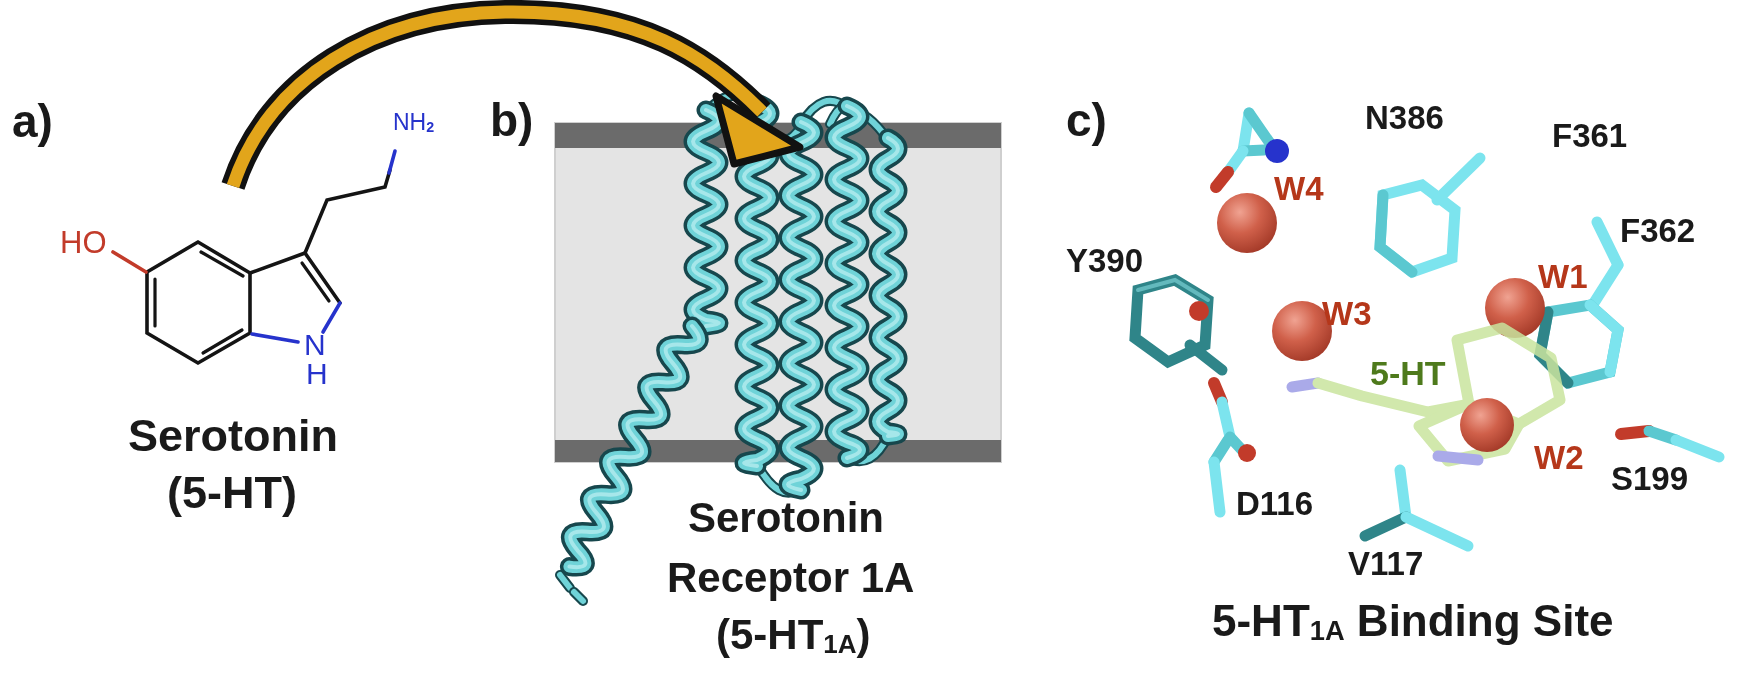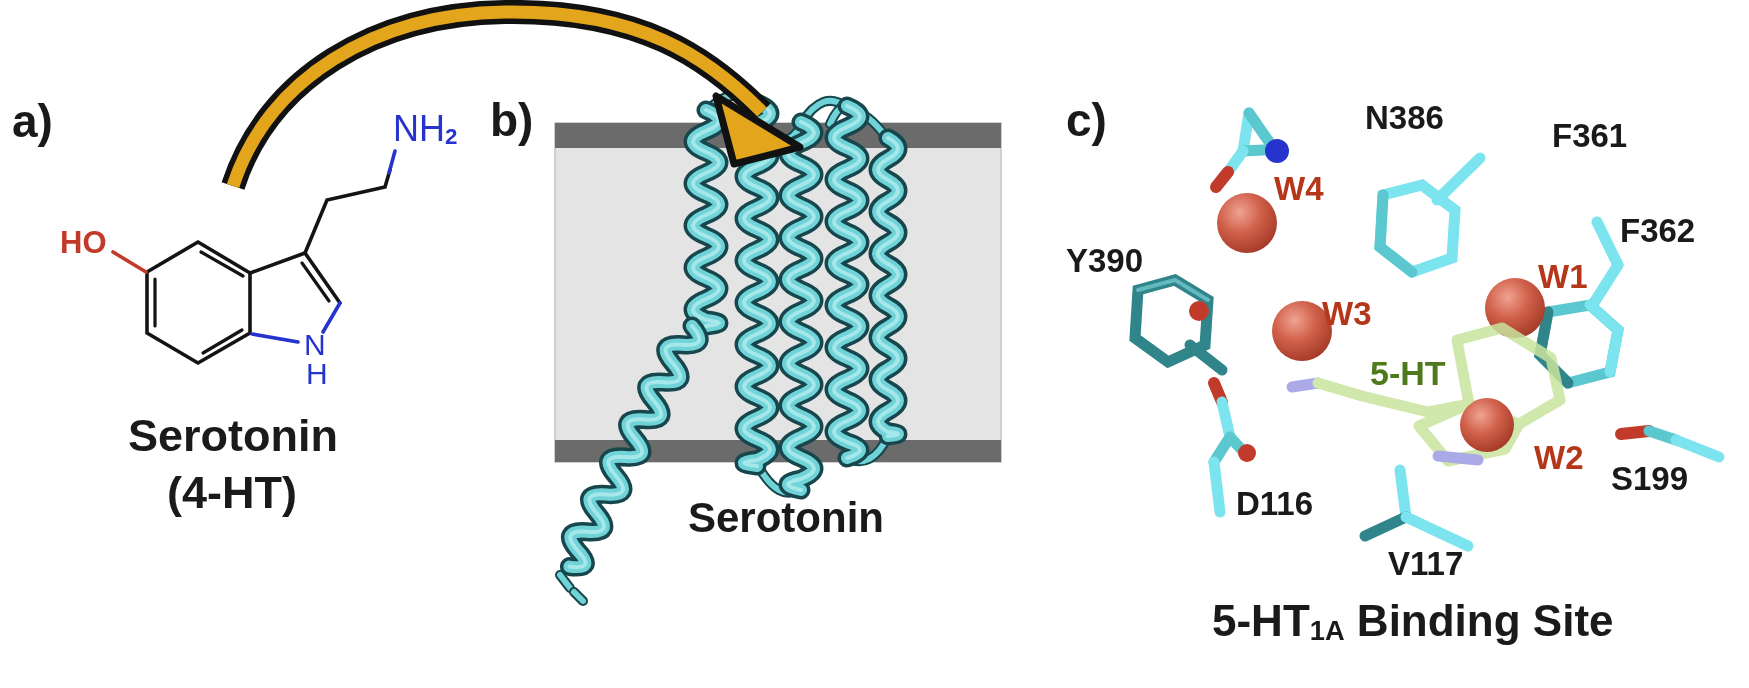--- a/index.html
+++ b/index.html
@@ -8,21 +8,21 @@
   #art{position:absolute;left:0;top:0;}
   .lbl{position:absolute;font-weight:700;color:var(--text,#1a1a1a);white-space:nowrap;line-height:1;}
   .panel-letter{font-size:46px;}
   .cap-a{font-size:45px;}
   .cap-b{font-size:42px;}
   .cap-c{font-size:44px;}
   .res{font-size:33px;}
   .wat{color:var(--water_label,#b93a1c);}
   .lig{color:var(--ligand_label,#4e7a1c);font-size:34px;}
   .atom-red{color:var(--oxygen_red,#c23b2a);font-size:31px;}
-  .atom-blue{color:var(--nitrogen_blue,#2633cc);font-size:36px;}
+  .atom-blue{color:var(--nitrogen_blue,#2633cc);font-size:23px;}
   .atom-blue-sm{color:var(--nitrogen_blue,#2633cc);font-size:30px;}
   sub.s{font-size:62%;vertical-align:-14%;font-weight:700;}
   
   .bond{stroke:var(--bond_black,#141414);stroke-width:3.6;stroke-linecap:round;fill:none;}
   .bond-in{stroke:var(--bond_black,#141414);stroke-width:3.2;stroke-linecap:round;fill:none;}
   .bond-red{stroke:var(--oxygen_red,#c23b2a);stroke-width:3.6;stroke-linecap:round;fill:none;}
   .bond-blue{stroke:var(--nitrogen_blue,#2633cc);stroke-width:3.6;stroke-linecap:round;fill:none;}
   .mem-core{fill:var(--membrane_core,#e4e4e4);stroke:#cfcfcf;stroke-width:2;}
   .mem-edge{fill:var(--membrane_edge,#6b6b6b);}
   .hx-o{stroke:var(--protein_outline,#17474d);stroke-width:19;fill:none;stroke-linecap:round;}
@@ -187,36 +187,38 @@
       <line class="st-lav" x1="1438" y1="456" x2="1478" y2="460"></line>
     </g>
 
     <circle cx="1487" cy="425" r="27" fill="url(#gwat)"></circle>
   </svg>
 
   <div class="lbl panel-letter" style="left:12px;top:98px">a)</div>
   <div class="lbl panel-letter" style="left:490px;top:97px">b)</div>
   <div class="lbl panel-letter" style="left:1066px;top:97px">c)</div>
 
-  <div class="lbl atom-red" style="left:60px;top:227px;font-weight:700">HO</div>
+  <div class="lbl atom-red" style="left:60px;top:227px;font-weight:400">HO</div>
   <div class="lbl atom-blue" style="left:393px;top:111px;font-weight:400"><span>NH</span><sub class="s">2</sub></div>
   <div class="lbl atom-blue-sm" style="left:304px;top:330px;font-weight:400">N</div>
   <div class="lbl atom-blue-sm" style="left:306px;top:359px;font-weight:400">H</div>
 
   <div class="lbl cap-a" style="left:128px;top:413px">Serotonin</div>
-  <div class="lbl cap-a" style="left:167px;top:470px">(4-HT)</div>
+  <div class="lbl cap-a" style="left:167px;top:470px">(5-HT)</div>
 
   <div class="lbl cap-b" style="left:688px;top:497px">Serotonin</div>
+  <div class="lbl cap-b" style="left:667px;top:557px">Receptor 1A</div>
+  <div class="lbl cap-b" style="left:716px;top:614px"><span>(5-HT</span><sub class="s">1A</sub><span>)</span></div>
 
   <div class="lbl res" style="left:1365px;top:101px">N386</div>
   <div class="lbl res" style="left:1552px;top:119px">F361</div>
   <div class="lbl res" style="left:1620px;top:214px">F362</div>
   <div class="lbl res" style="left:1066px;top:244px">Y390</div>
   <div class="lbl res" style="left:1236px;top:487px">D116</div>
-  <div class="lbl res" style="left:1388px;top:547px">V117</div>
+  <div class="lbl res" style="left:1348px;top:547px">V117</div>
   <div class="lbl res" style="left:1611px;top:462px">S199</div>
   <div class="lbl res wat" style="left:1274px;top:172px">W4</div>
   <div class="lbl res wat" style="left:1322px;top:297px">W3</div>
   <div class="lbl res wat" style="left:1538px;top:260px">W1</div>
   <div class="lbl res wat" style="left:1534px;top:441px">W2</div>
   <div class="lbl lig" style="left:1370px;top:356px">5-HT</div>
 
   <div class="lbl cap-c" style="left:1212px;top:599px"><span>5-HT</span><sub class="s">1A</sub><span> Binding Site</span></div>
 
 </div>

